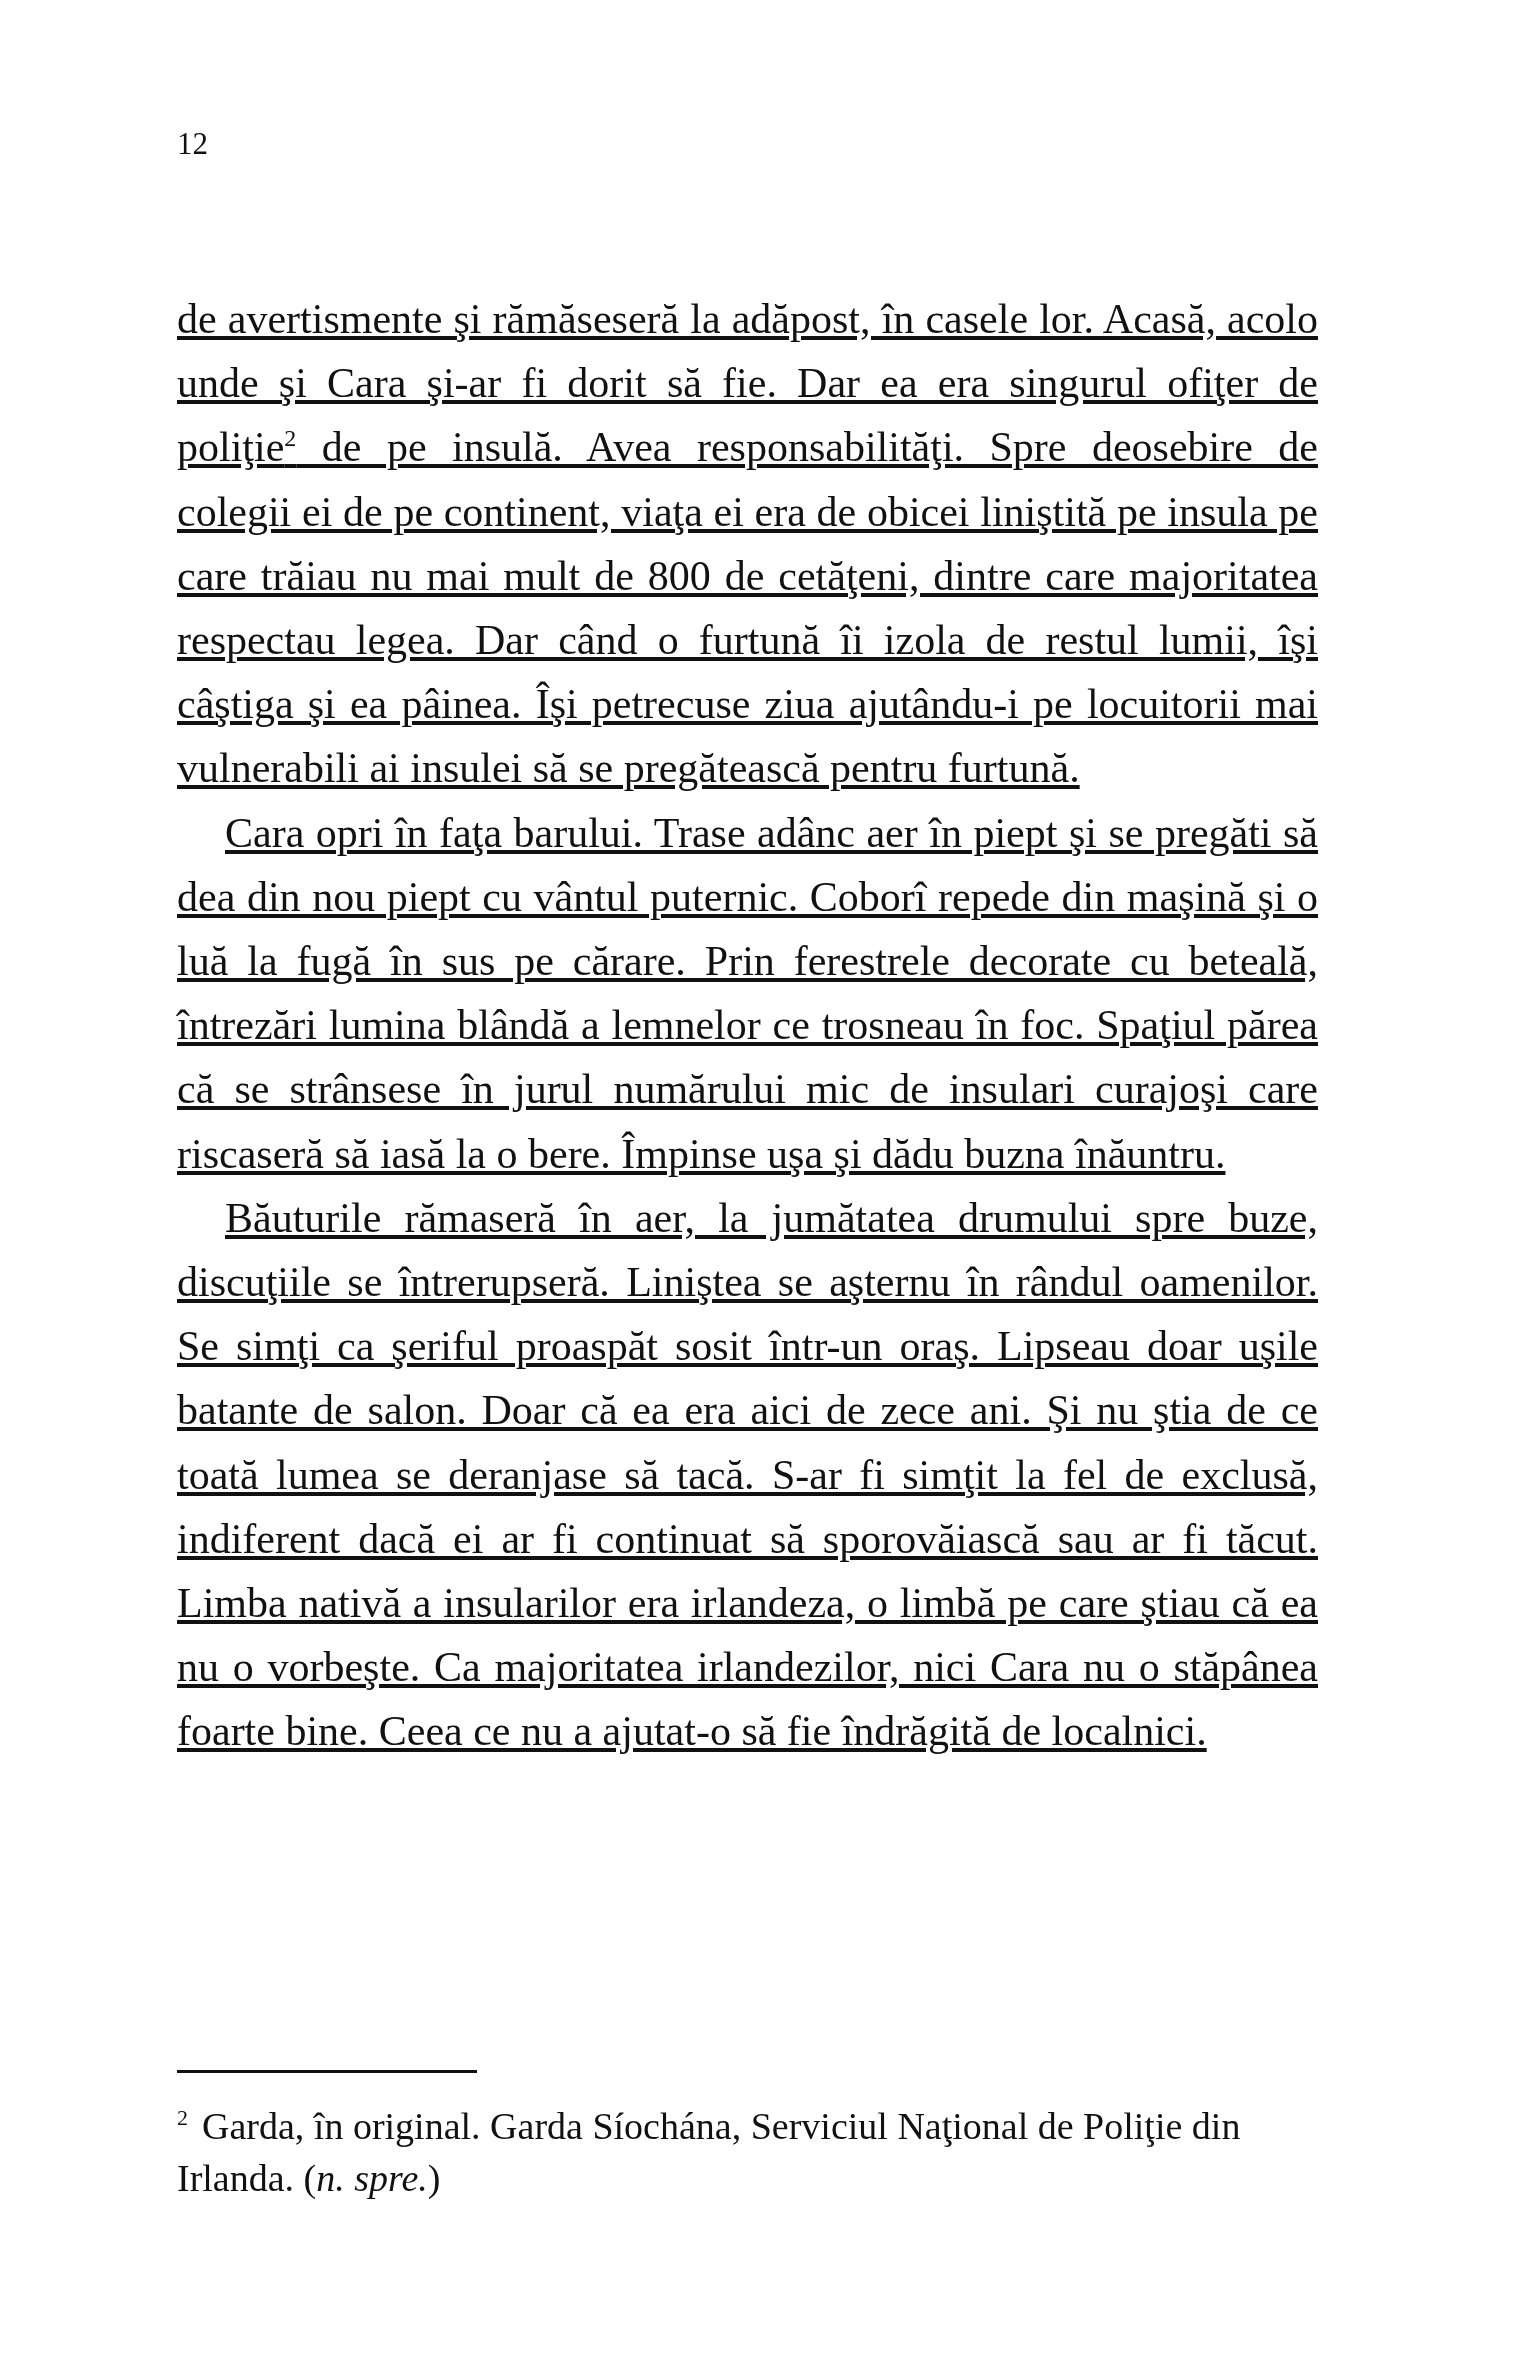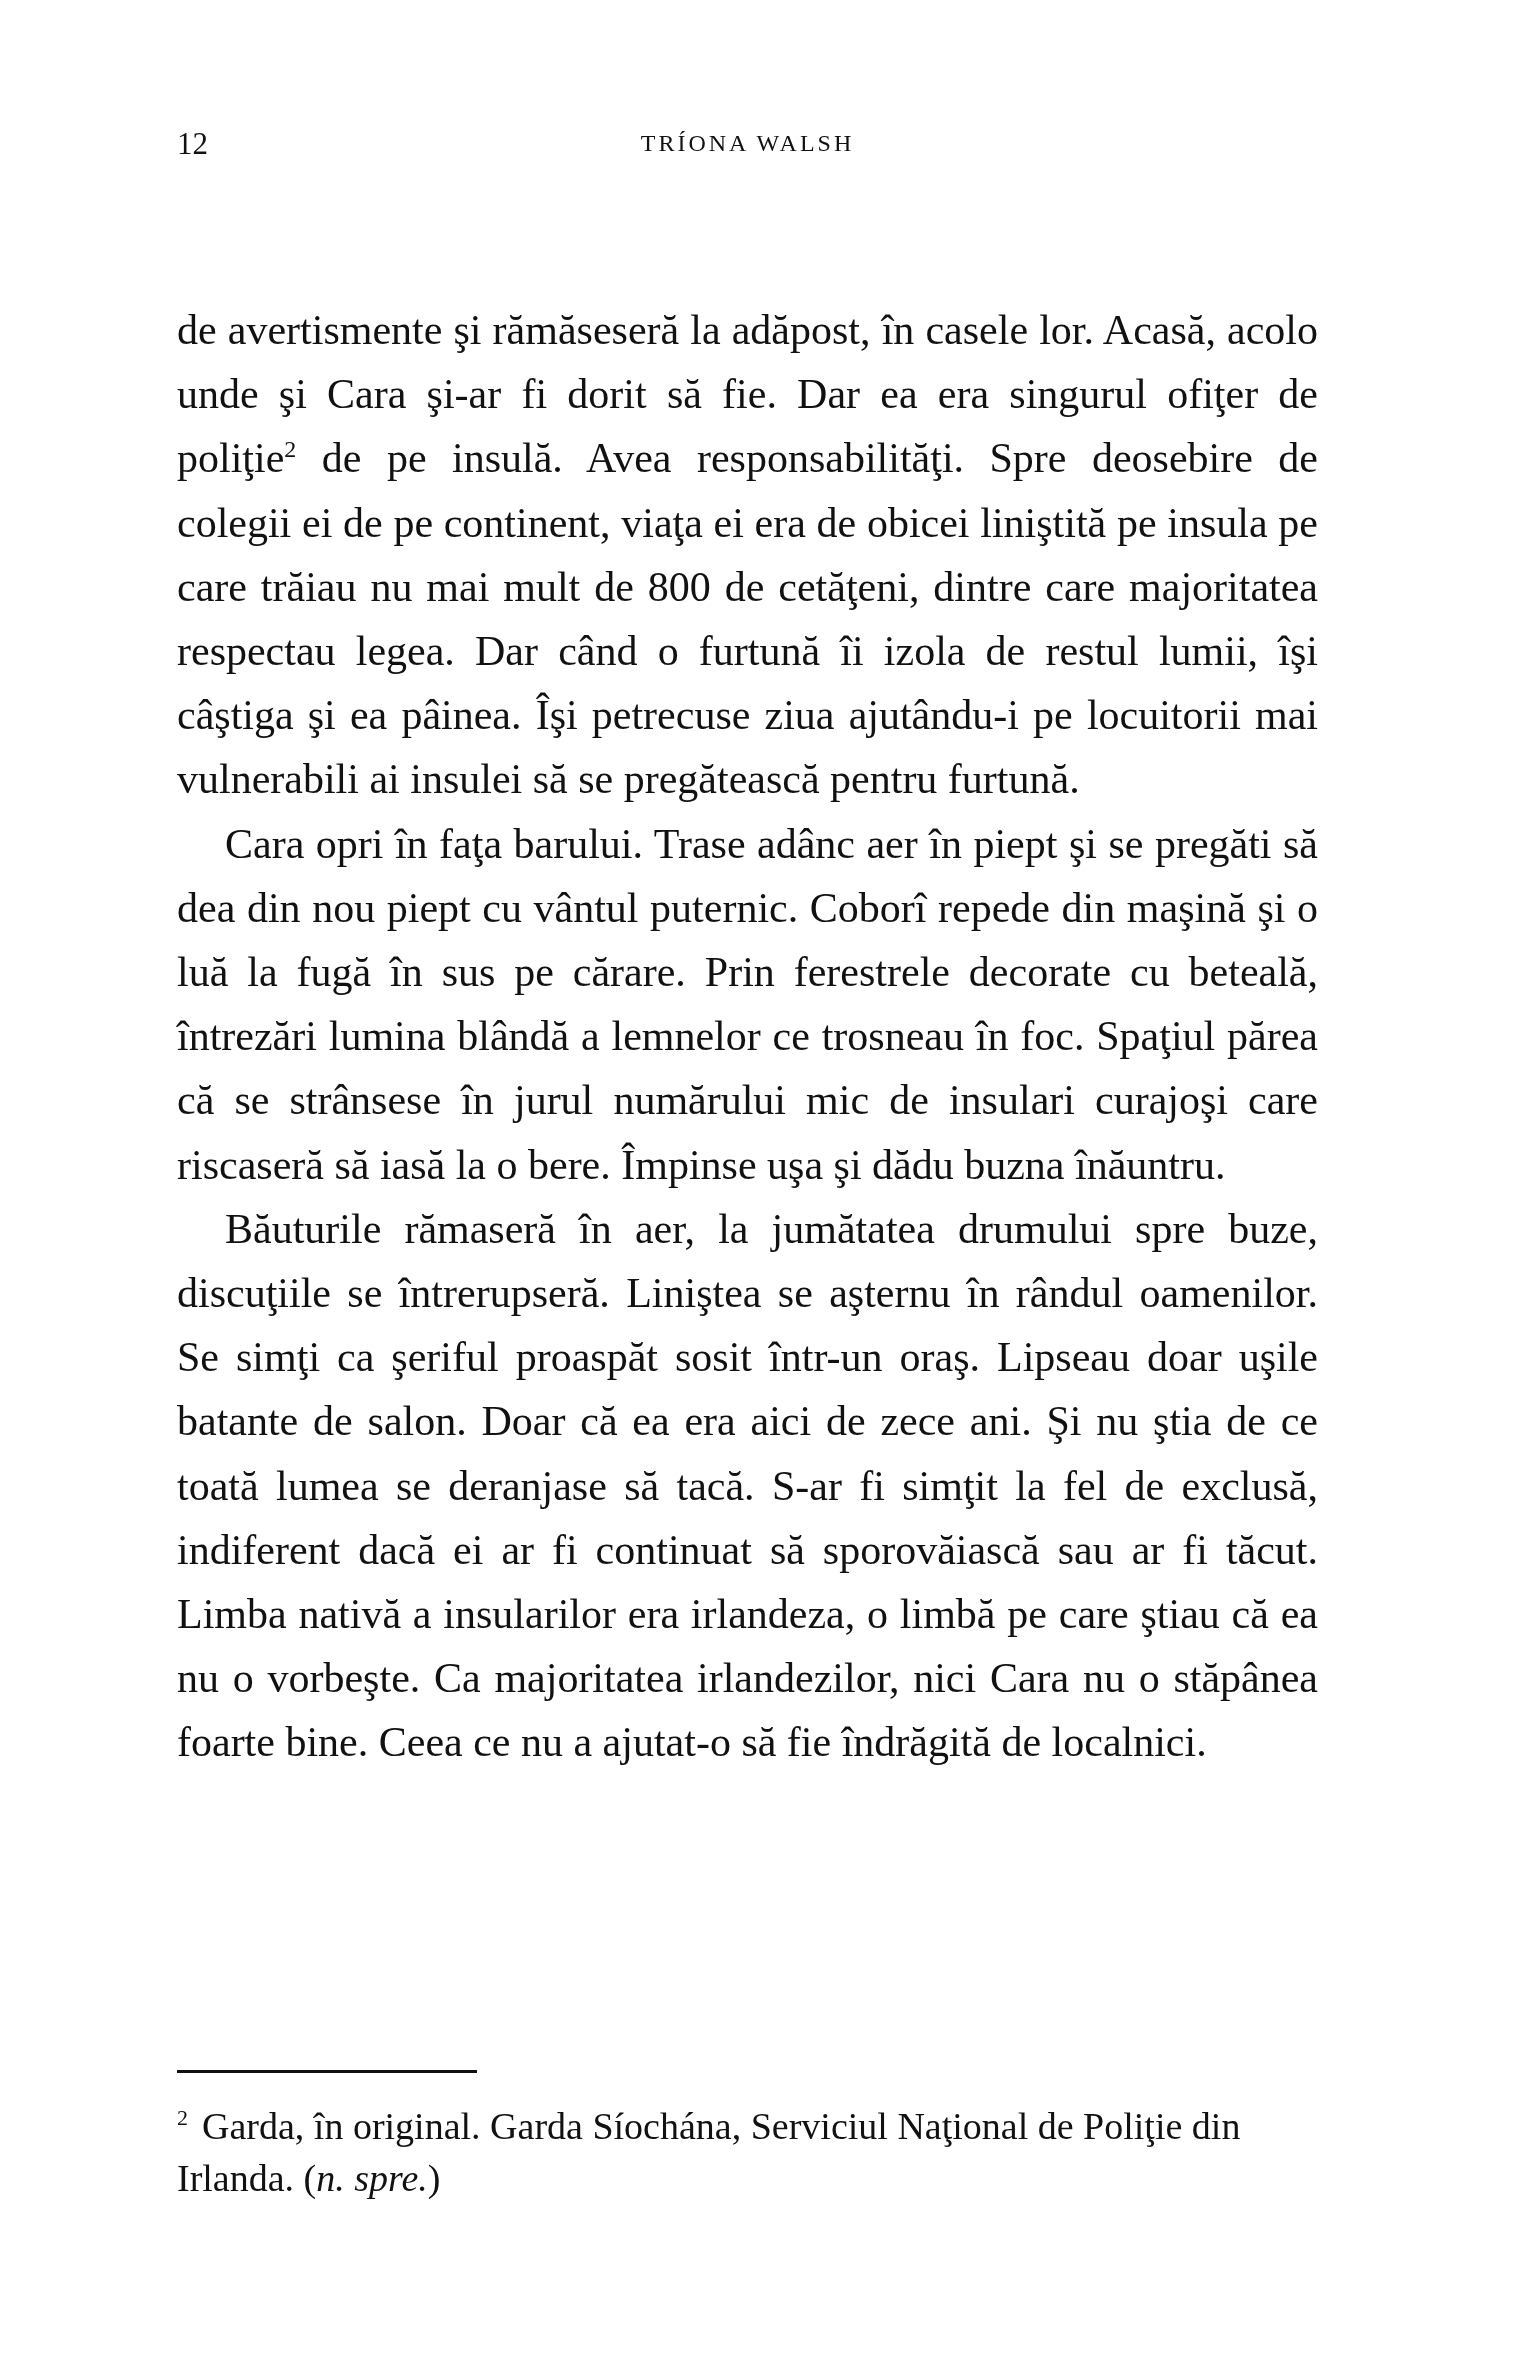--- a/index.html
+++ b/index.html
@@ -1,34 +1,33 @@
 <!DOCTYPE html>
 <html><head>
 <meta charset="utf-8">
 <style>
   html, body { margin:0; padding:0; background:#ffffff; }
   body { width:1535px; height:2362px; position:relative; overflow:hidden; color:#111; font-family:"Liberation Serif","DejaVu Serif",serif; }
   .header { position:absolute; top:126px; left:177px; width:1141px; height:50px; }
   .page-number { position:absolute; left:0; top:0; font-size:31px; }
   .running-head { position:absolute; left:0; right:0; top:4px; text-align:center; font-size:24px; letter-spacing:3px; text-transform:uppercase; font-variant:small-caps; }
-  .body-text { position:absolute; top:298px; left:177px; width:1141px; font-size:42px; line-height:64.2px; text-align:justify; }
+  .body-text { position:absolute; top:287px; left:177px; width:1141px; font-size:42px; line-height:64.2px; text-align:justify;text-decoration:underline; }
   .body-text p { margin:0; text-indent:0; }
   .body-text p.indent { text-indent:48px; }
   sup { font-size:24px; line-height:0; vertical-align:super; }
   .footnote-rule { position:absolute; left:177px; top:2070px; width:300px; height:3px; background:#111; }
   .footnote { position:absolute; left:177px; top:2100px; width:1141px; font-size:38px; line-height:52px; }
   .footnote sup { font-size:22px; margin-right:14px; }
   .footnote em { font-style:italic; }
 </style>
 </head>
 <body>
 
 <div class="header">
   <span class="page-number">12</span>
-  <div class="running-head">Tríona Walsh</div>
 </div>
 
 <div class="body-text">
   <p><span>de avertismente şi rămăseseră la adăpost, în casele lor. Acasă, acolo unde şi Cara şi-ar fi dorit să fie. Dar ea era singurul ofiţer de poliţie</span><sup>2</sup><span> de pe insulă. Avea responsabilităţi. Spre deosebire de colegii ei de pe continent, viaţa ei era de obicei liniştită pe insula pe care trăiau nu mai mult de 800 de cetăţeni, dintre care majoritatea respectau legea. Dar când o furtună îi izola de restul lumii, îşi câştiga şi ea pâinea. Îşi petrecuse ziua ajutându-i pe locuitorii mai vulnerabili ai insulei să se pregătească pentru furtună.</span></p>
   <p class="indent">Cara opri în faţa barului. Trase adânc aer în piept şi se pregăti să dea din nou piept cu vântul puternic. Coborî repede din maşină şi o luă la fugă în sus pe cărare. Prin ferestrele decorate cu beteală, întrezări lumina blândă a lemnelor ce trosneau în foc. Spaţiul părea că se strânsese în jurul numărului mic de insulari curajoşi care riscaseră să iasă la o bere. Împinse uşa şi dădu buzna înăuntru.</p>
   <p class="indent">Băuturile rămaseră în aer, la jumătatea drumului spre buze, discuţiile se întrerupseră. Liniştea se aşternu în rândul oamenilor. Se simţi ca şeriful proaspăt sosit într-un oraş. Lipseau doar uşile batante de salon. Doar că ea era aici de zece ani. Şi nu ştia de ce toată lumea se deranjase să tacă. S-ar fi simţit la fel de exclusă, indiferent dacă ei ar fi continuat să sporovăiască sau ar fi tăcut. Limba nativă a insularilor era irlandeza, o limbă pe care ştiau că ea nu o vorbeşte. Ca majoritatea irlandezilor, nici Cara nu o stăpânea foarte bine. Ceea ce nu a ajutat-o să fie îndrăgită de localnici.</p>
 </div>
 
 <div class="footnote-rule"></div>
 

